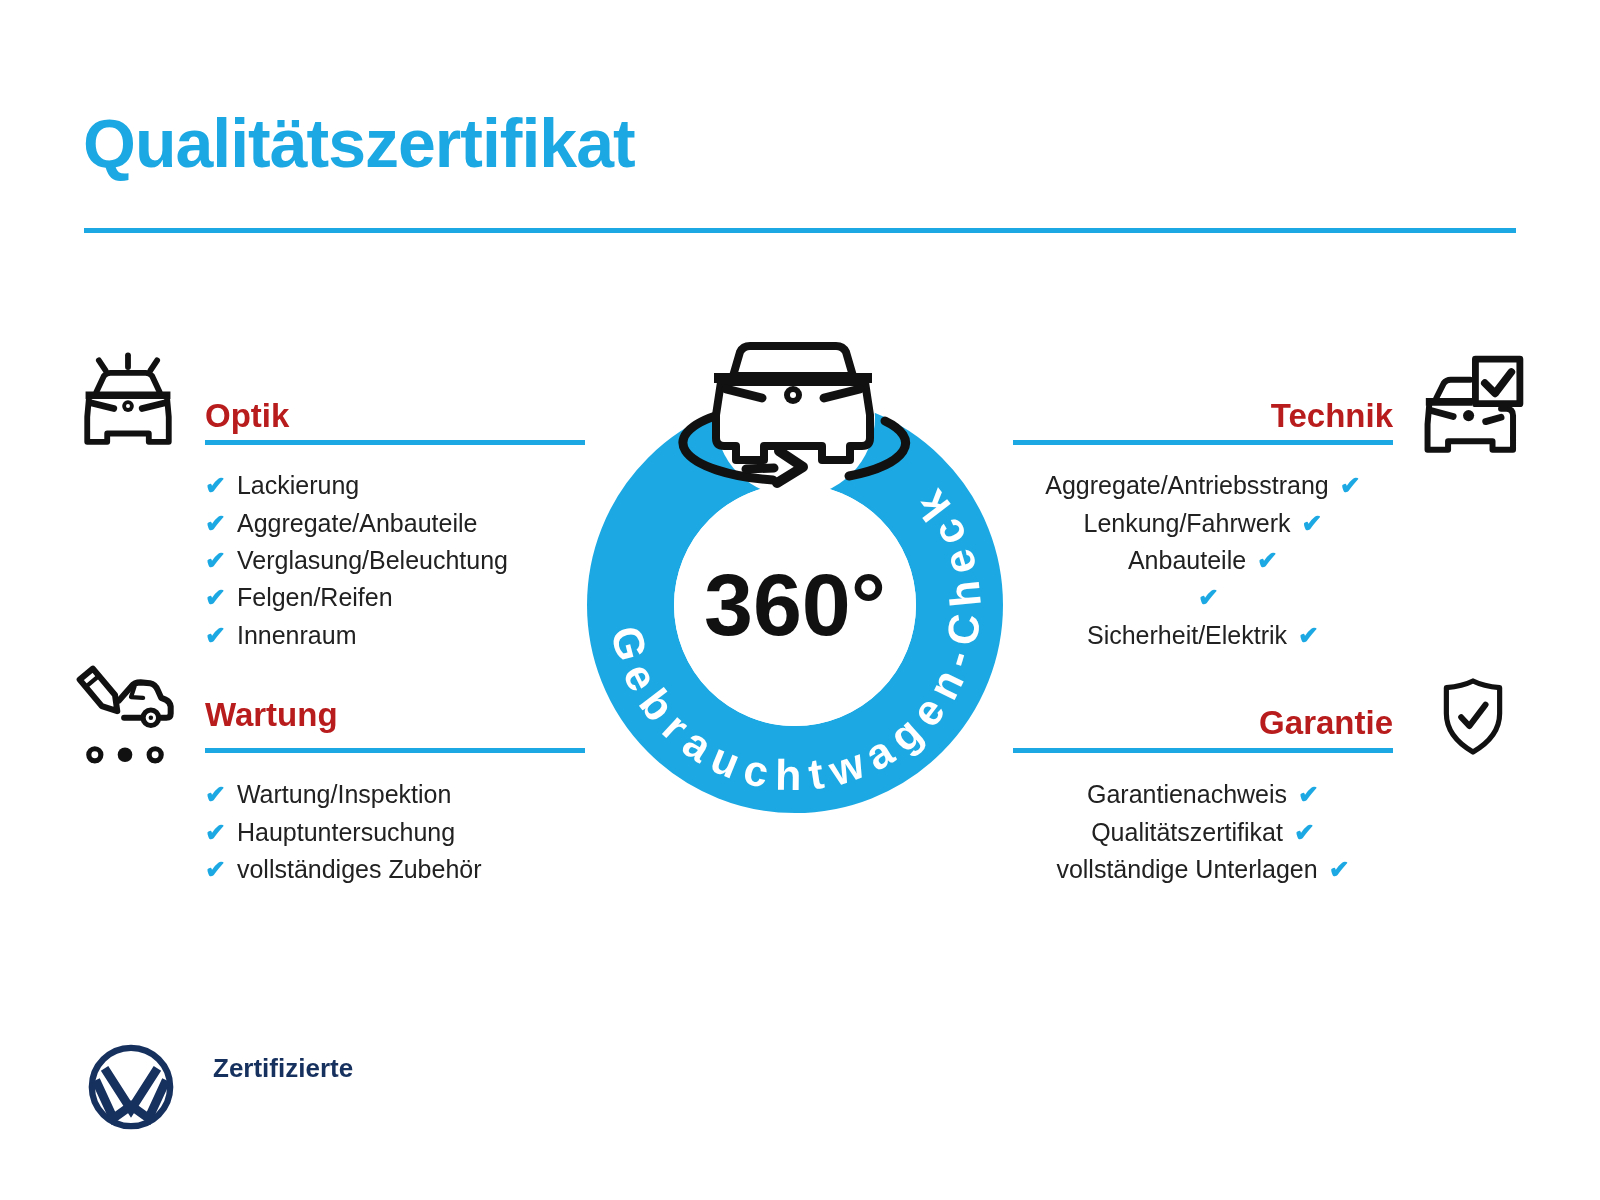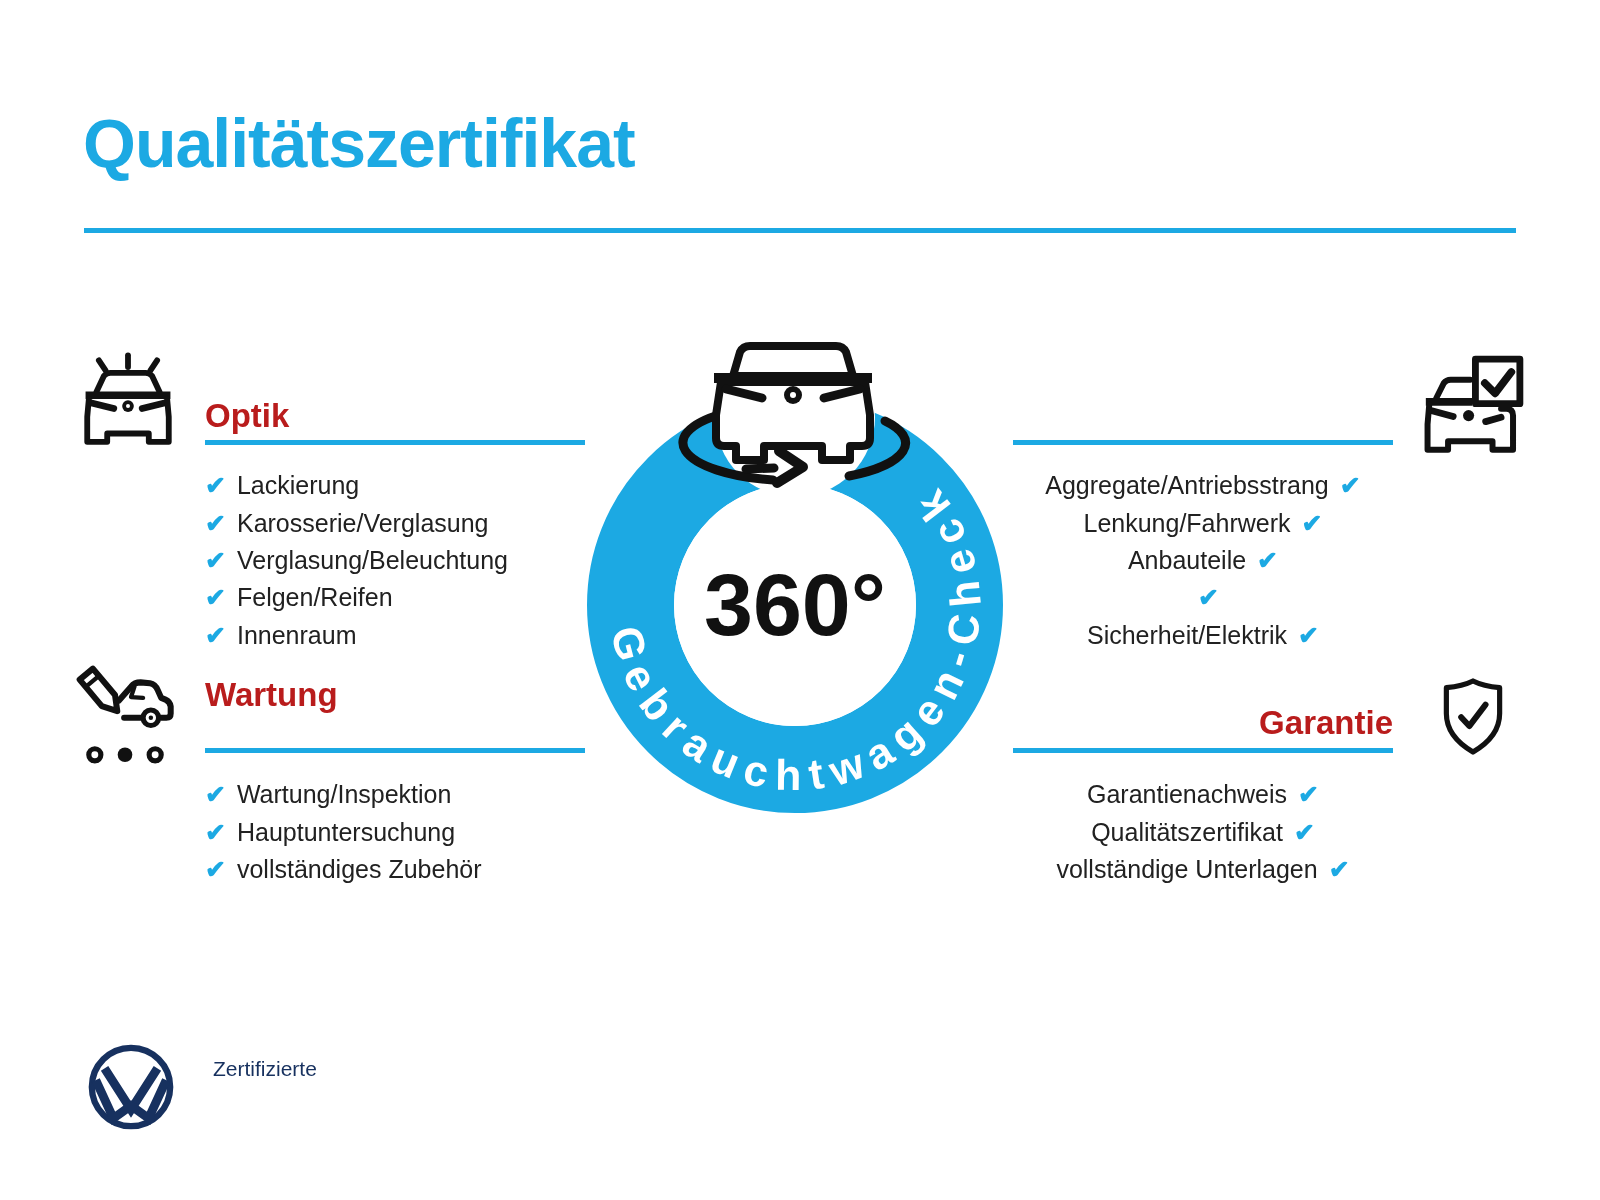--- a/index.html
+++ b/index.html
@@ -10,21 +10,21 @@
   .divider{left:84px;top:208px;width:1432px;height:5px;background:#1ca9e3;}
   .heading{font-size:33px;font-weight:bold;color:#b91c1c;}
   .rule{height:5px;background:#1ca9e3;}
   .list{font-size:25px;color:#212121;}
   .row{height:37.4px;display:flex;align-items:center;}
   .row.r{justify-content:center;}
   .check{color:#1ca9e3;font-weight:bold;font-size:25px;line-height:1;}
   .row .check{margin-right:11px;}
   .row.r .check{margin-left:11px;margin-right:0;}
   .right-col{text-align:right;}
-  .footer-text{left:213px;top:1031px;font-size:21px;font-weight:normal;color:#17315f;line-height:35px;}
+  .footer-text{left:213px;top:1031px;font-size:26px;font-weight:bold;color:#17315f;line-height:35px;}
   svg{display:block;overflow:visible;}
 </style>
 </head>
 <body>
 
 <div class="page">
 
   <div class="abs title">Qualitätszertifikat</div>
   <div class="abs divider"></div>
 
@@ -45,21 +45,21 @@
 
   <div class="abs heading" style="left:205px;top:377px">Optik</div>
   <div class="abs rule" style="left:205px;top:420px;width:380px"></div>
   <div class="abs list" style="left:205px;top:447px;width:380px">
     <div class="row">
         <span class="check">✔</span>
         <span>Lackierung</span>
       </div>
     <div class="row">
         <span class="check">✔</span>
-        <span>Karosserie/Verglasung</span>
+        <span>Aggregate/Anbauteile</span>
       </div>
     <div class="row">
         <span class="check">✔</span>
         <span>Verglasung/Beleuchtung</span>
       </div>
     <div class="row">
         <span class="check">✔</span>
         <span>Felgen/Reifen</span>
       </div>
     <div class="row">
@@ -78,21 +78,21 @@
       <path d="M 78 60 L 58 60"></path>
       <path d="M 70 24 L 66 36 L 80 37" stroke-width="5"></path>
       <circle cx="89" cy="60" r="9" stroke-width="6"></circle>
     </g>
     <circle cx="89" cy="60" r="2.6" fill="#111"></circle>
     <circle cx="24" cy="103" r="7" fill="none" stroke="#111" stroke-width="6"></circle>
     <circle cx="59" cy="103" r="8.5" fill="#111"></circle>
     <circle cx="94" cy="103" r="7" fill="none" stroke="#111" stroke-width="6"></circle>
   </svg>
 
-  <div class="abs heading" style="left:205px;top:656px">Wartung</div>
+  <div class="abs heading" style="left:205px;top:676px">Wartung</div>
   <div class="abs rule" style="left:205px;top:728px;width:380px"></div>
   <div class="abs list" style="left:205px;top:756px;width:380px">
     <div class="row">
         <span class="check">✔</span>
         <span>Wartung/Inspektion</span>
       </div>
     <div class="row">
         <span class="check">✔</span>
         <span>Hauptuntersuchung</span>
       </div>
@@ -109,20 +109,21 @@
       <path d="M 14 66 L 40 73" stroke-width="8"></path>
       <path d="M 96 74 L 78 79" stroke-width="8"></path>
       <path d="M 12 59 L 10 82 L 10 112 L 34 112 L 34 102 L 86 102 L 86 112 L 110 112 L 110 98"></path>
       <path d="M 110 98 L 110 72 Q 110 64 102 64 L 96 64"></path>
       <rect x="66" y="6" width="52" height="52" fill="#fff" stroke-width="8"></rect>
       <path d="M 77 34 L 89 46 L 108 21" stroke-width="9"></path>
     </g>
     <circle cx="58" cy="72" r="6.5" fill="#111"></circle>
   </svg>
 
+  <div class="abs heading right-col" style="left:1013px;top:377px;width:380px">Technik</div>
   <div class="abs rule" style="left:1013px;top:420px;width:380px"></div>
   <div class="abs list" style="left:1013px;top:447px;width:380px">
     <div class="row r">
         <span>Aggregate/Antriebsstrang</span>
         <span class="check">✔</span>
       </div>
     <div class="row r">
         <span>Lenkung/Fahrwerk</span>
         <span class="check">✔</span>
       </div>

